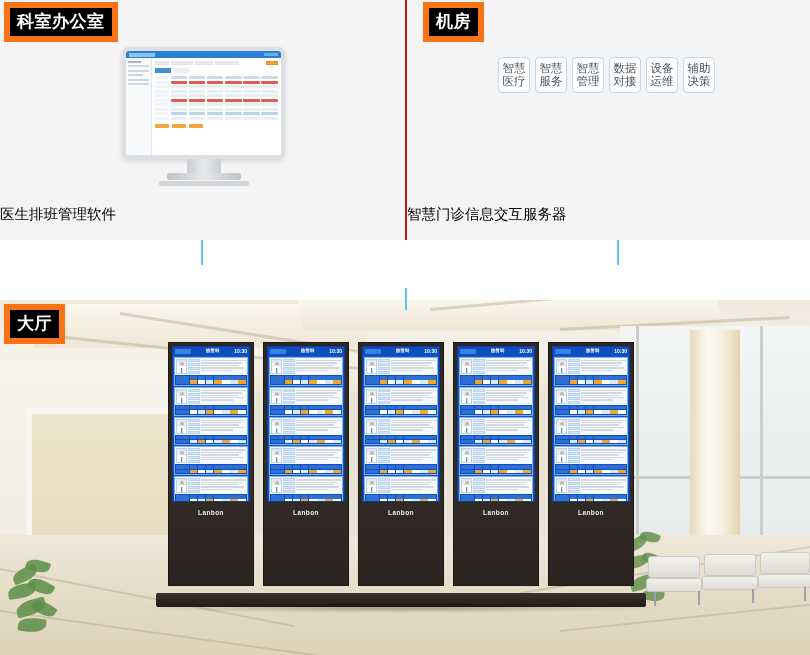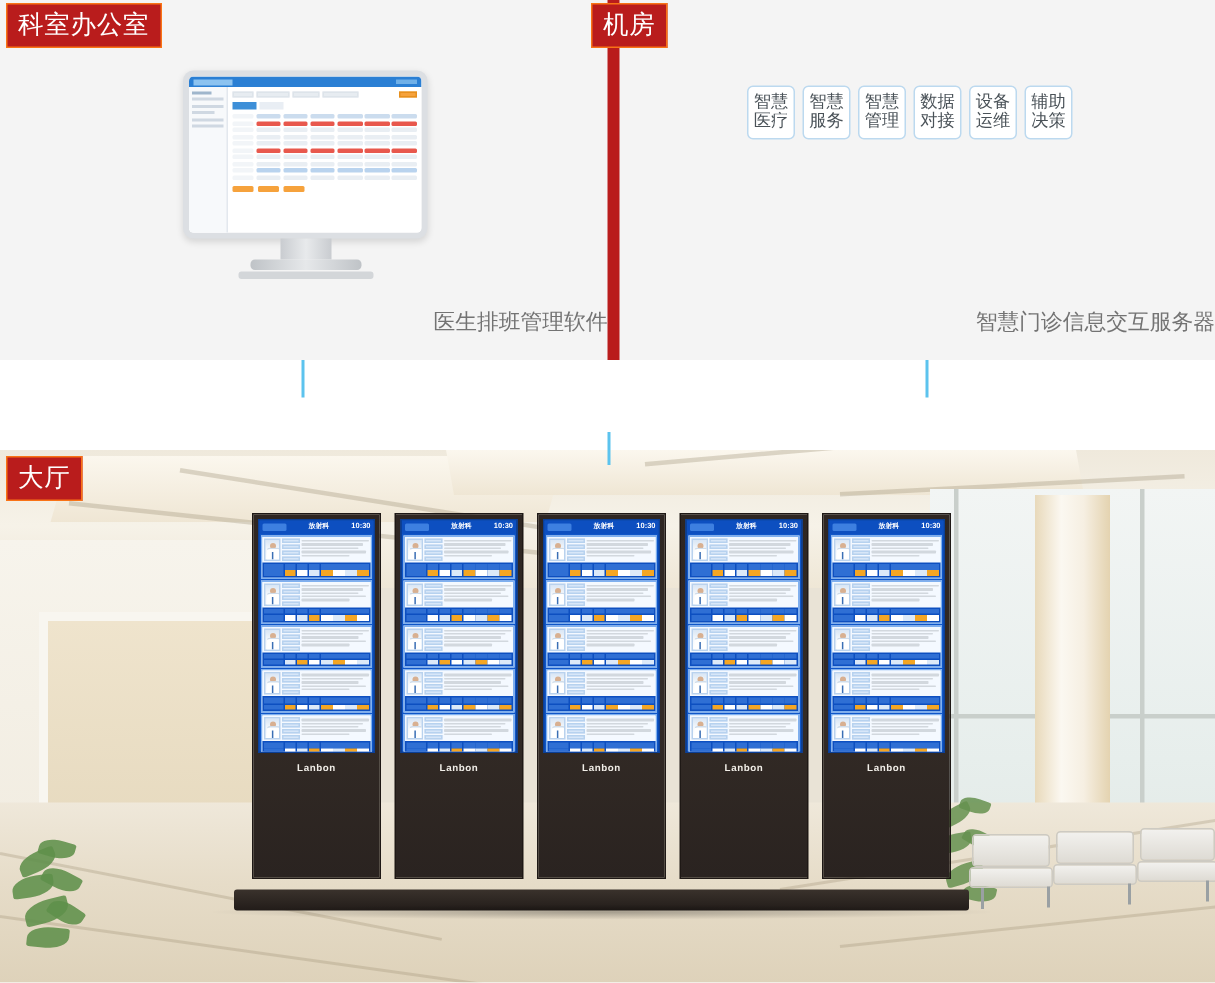--- a/index.html
+++ b/index.html
@@ -7,37 +7,37 @@
     width: 810px; height: 655px;
     font-family: "Liberation Sans", "DejaVu Sans", sans-serif;
     background: #ffffff; overflow: hidden;
   }
   #root { position: relative; width: 810px; height: 655px; }
 
   
   .panels { position: absolute; left: 0; top: 0; width: 810px; height: 240px; display: flex; }
   .panel { position: relative; height: 240px; background: #f4f4f4; }
   .panel.left  { width: 405px; }
-  .panel.right { width: 405px; border-left: 8px solid #b91c1c; }
+  .panel.right { width: 405px; border-left: 2px solid #b91c1c; }
 
   .zone-tag {
     position: absolute; z-index: 6;
-    background: #b91c1c; color: #ffffff;
-    font-size: 17px; font-weight: normal; line-height: 1;
+    background: #000000; color: #ffffff;
+    font-size: 17px; font-weight: bold; line-height: 1;
     padding: 5px 7px 6px 7px;
     letter-spacing: 0.5px;
-    border: 1px solid #f97316;
+    border: 6px solid #f97316;
   }
   .zone-tag.t1 { left: 4px;   top: 2px; }
-  .zone-tag.t2 { left: 394px; top: 2px; }
+  .zone-tag.t2 { left: 423px; top: 2px; }
   .zone-tag.t3 { left: 4px;   top: 304px; }
 
   .panel-caption {
     position: absolute; bottom: 16px; left: 0; width: 100%;
-    text-align: right; color: #737373; font-size: 14.5px;
+    text-align: left; color: #000000; font-size: 14.5px;
   }
 
   
   .monitor { position: absolute; left: 122px; top: 47px; width: 163px; }
   .mon-bezel {
     width: 163px; height: 112px; background: #dcdfe3;
     border-radius: 7px; padding: 4px;
     box-shadow: 0 2px 5px rgba(0,0,0,0.13);
   }
   .mon-screen { width: 100%; height: 100%; background: #ffffff; border-radius: 3px; overflow: hidden; position: relative; }

